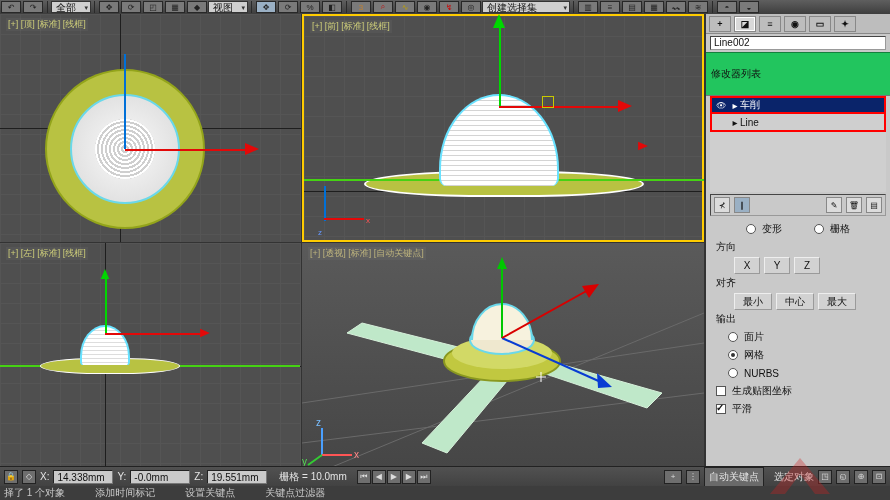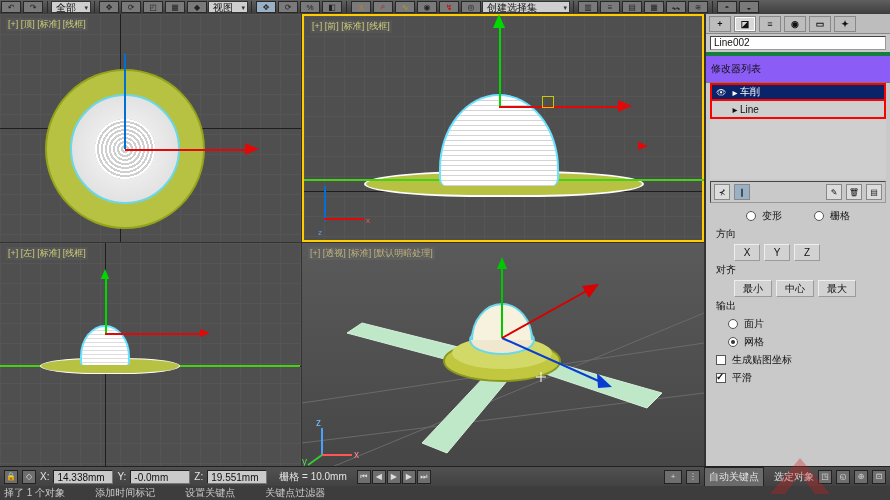--- a/index.html
+++ b/index.html
@@ -33,21 +33,21 @@
     .arrow-u{border-left:6px solid transparent;border-right:6px solid transparent;border-bottom:14px solid #00d800}
     .axis-line-r{position:absolute;height:2px;background:#e30808}
     .axis-line-u{position:absolute;width:2px;background:#00d800}
     .axis-line-b{position:absolute;width:2px;background:#0070d8}
     
     #cmd { position:absolute; top:14px; right:0; bottom:0; width:184px; background:#c9c9c9; color:#111; display:flex; flex-direction:column; }
     #cmd-tabs { height:20px; display:flex; background:#bdbdbd; border-bottom:1px solid #888;align-items:center;gap:3px;padding:0 3px }
     .ct{ width:22px; height:16px; background:#bdbdbd; border:1px solid #888;display:flex;justify-content:center;align-items:center;font-weight:bold;font-size:9px }
     .ct.sel{ background:#d9d9d9; box-shadow:inset 0 0 0 1px #fff; }
     #obj-name{ margin:2px 4px; height:14px; background:#fff; border:1px inset #999; padding:0 3px; line-height:12px; }
-    #mod-head{ background:#8b5cf6; padding:6px 5px; border-top:4px solid #15803d;border-bottom:1px solid #777 }
+    #mod-head{ background:#22c55e; padding:14px 5px; border-top:1px solid #15803d;border-bottom:1px solid #777 }
     #mod-stack{ margin:0 4px; }
     .mod-row{ height:18px; display:flex; align-items:center; padding:0 2px; background:#cfcfcf }
     .mod-row.sel{ background:#0a246a; color:#fff }
     .mod-eye{width:14px;height:14px;display:inline-flex;justify-content:center;align-items:center;font-size:8px;margin-right:2px}
     .mod-arw{width:10px;display:inline-flex;justify-content:center}
     .red-box{ border:2px solid #ff0000; }
     #mod-bar{height:22px;margin:2px 4px;border:1px inset #999;display:flex;align-items:center;gap:4px;padding:0 3px}
     .mb{width:16px;height:16px;border:1px solid #888;background:#dcdcdc;display:flex;justify-content:center;align-items:center;font-size:8px}
     #params{flex:1;overflow:auto;padding:2px 10px}
     .prm-row{display:flex;align-items:center;height:18px;gap:6px}
@@ -202,21 +202,21 @@
         <g stroke-width="2">
           <line x1="20" y1="212" x2="20" y2="185" stroke="#4aa0ff"></line>
             <text x="14" y="183" fill="#7abfff" font-size="8">z</text>
           <line x1="20" y1="212" x2="50" y2="212" stroke="#ff5555"></line>
             <text x="52" y="215" fill="#ff8888" font-size="8">x</text>
           <line x1="20" y1="212" x2="6" y2="222" stroke="#33cc33"></line>
             <text x="0" y="222" fill="#55dd55" font-size="8">y</text>
         </g>
       </svg>
     </div>
-    <div class="vp-label">[+] [透视] [标准] [默认明暗处理]</div>
+    <div class="vp-label">[+] [透视] [标准] [自动关键点]</div>
   </div>
 </div>
 
 <div id="cmd">
   <div id="cmd-tabs">
     <span class="ct">+</span>
     <span class="ct sel">◪</span>
     <span class="ct">≡</span>
     <span class="ct">◉</span>
     <span class="ct">▭</span>
@@ -272,20 +272,24 @@
     <div class="prm-row">
         <span>输出</span>
       </div>
     <div class="prm-row indent">
         <span class="rad"></span>
         <span>面片</span>
       </div>
     <div class="prm-row indent">
         <span class="rad on"></span>
         <span>网格</span>
+      </div>
+    <div class="prm-row indent">
+        <span class="rad"></span>
+        <span>NURBS</span>
       </div>
     <div class="prm-row">
         <span class="chk"></span>
         <span>生成贴图坐标</span>
       </div>
     <div class="prm-row">
         <span class="chk on"></span>
         <span>平滑</span>
       </div>
   </div>

